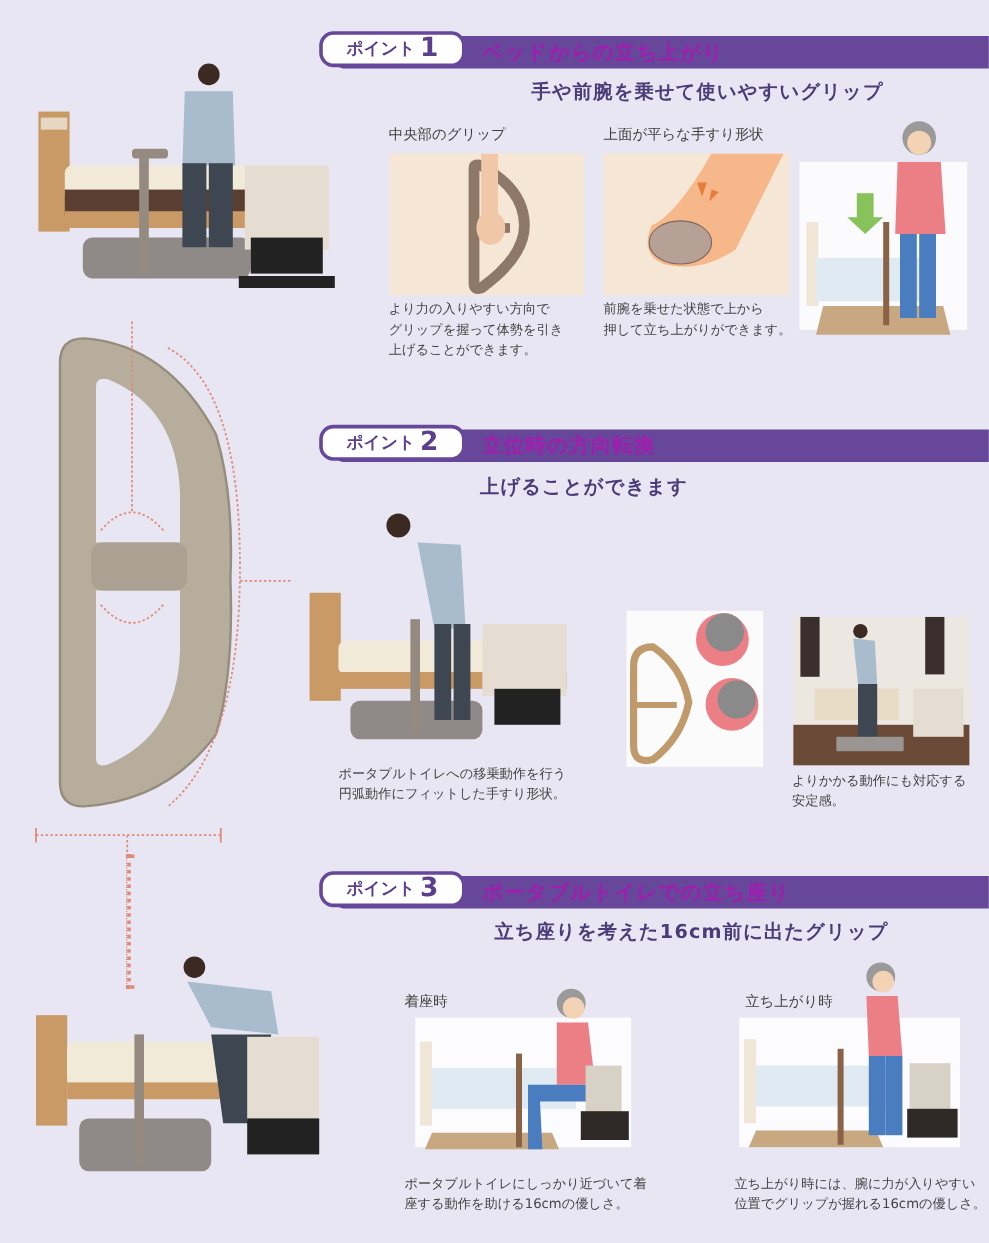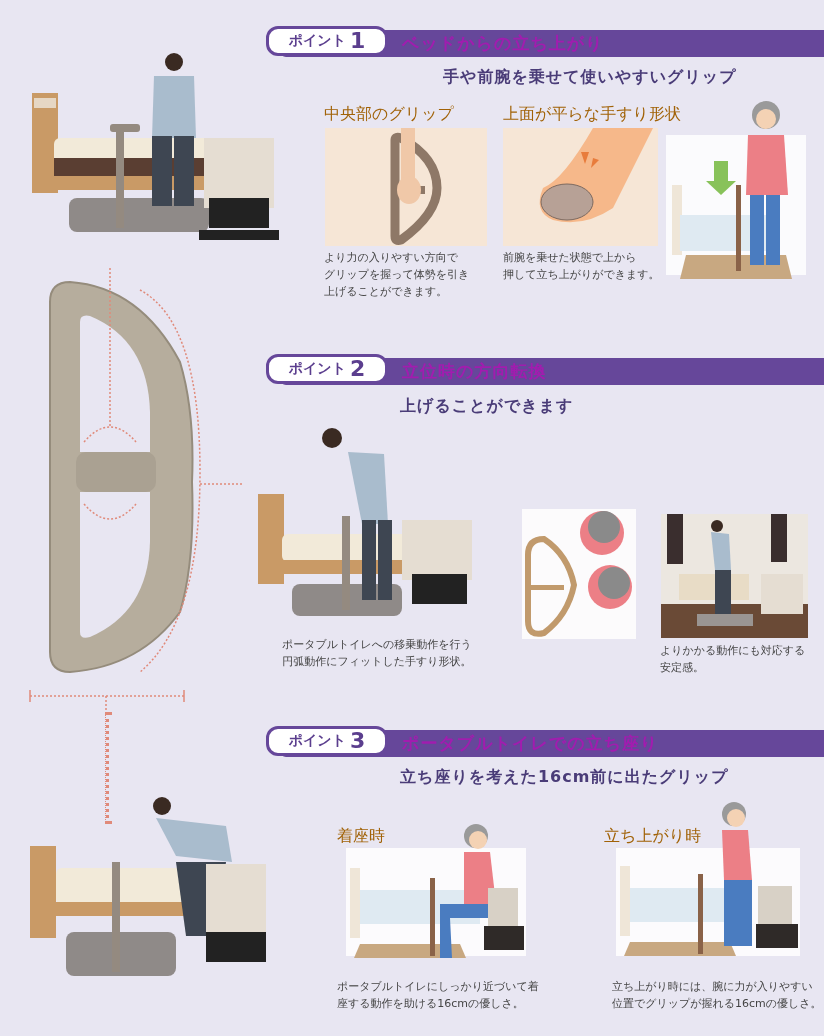--- a/index.html
+++ b/index.html
@@ -7,21 +7,21 @@
        font-family:"DejaVu Sans","Liberation Sans",sans-serif;color:#3a3a3a;}
   
   .hdr{position:absolute;left:266px;width:634px;height:34px;text-decoration:underline;}
   .hdr .bar{position:absolute;left:14px;right:0;top:4px;height:27px;background:#66479a;border-radius:6px;}
   .hdr .pill{position:absolute;left:0;top:0;width:122px;height:30px;background:#fff;border:3px solid #66479a;
              border-radius:12px;box-sizing:border-box;display:flex;align-items:center;justify-content:center;gap:4px;}
   .hdr .pill .pt{color:#5b3e8e;font-weight:bold;font-size:14px;}
   .hdr .pill .num{color:#5b3e8e;font-weight:bold;font-size:22px;line-height:22px;}
   .hdr .title{position:absolute;left:136px;top:6px;color:#a21caf;font-weight:bold;font-size:17px;letter-spacing:1px;}
   .sub{position:absolute;color:#4a3c78;font-size:16px;font-weight:bold;letter-spacing:1px;}
-  .label{position:absolute;font-size:16px;color:#a16207;}
+  .label{position:absolute;font-size:12px;color:#404040;}
   .cap{position:absolute;font-size:11px;line-height:17px;color:#444;}
   .panel{position:absolute;background:#f6e6d6;}
   .photo{position:absolute;}
   .dots{position:absolute;border-color:#e08a7a;border-style:dotted;}
 </style>
 </head>
 <body>
 
 <div class="hdr" style="top:26px;">
   <div class="bar"></div>
@@ -168,21 +168,21 @@
 </div>
 
 <div class="hdr" style="top:726px;">
   <div class="bar"></div>
   <div class="pill">
     <span class="pt">ポイント</span>
     <span class="num">3</span>
   </div>
   <div class="title">ポータブルトイレでの立ち座り</div>
 </div>
-<div class="sub" style="left:400px;top:767px;">立ち座りを考えた16cm前に出たグリップ</div>
+<div class="sub" style="left:412px;top:767px;">立ち座りを考えた16cm前に出たグリップ</div>
 
 <svg class="photo" style="left:26px;top:796px;" width="255" height="190">
   <rect x="4" y="50" width="26" height="92" fill="#c99a66"></rect>
   <rect x="30" y="72" width="170" height="36" rx="6" fill="#f2ead9"></rect>
   <rect x="30" y="106" width="200" height="14" fill="#c99a66"></rect>
   <rect x="40" y="136" width="110" height="44" rx="8" fill="#8f8a88"></rect>
   <rect x="86" y="66" width="8" height="110" fill="#948a80"></rect>
   <circle cx="136" cy="10" r="9" fill="#3a2a22"></circle>
   <path d="M130 22 L200 30 L206 66 L150 60 Z" fill="#a9bccd"></path>
   <path d="M150 66 L200 66 L190 140 L160 140 Z" fill="#3e4652"></path>
@@ -202,21 +202,21 @@
   <path d="M124 34 L150 34 L156 86 L124 86 Z" fill="#ec7f86"></path>
   <path d="M100 86 L156 86 L150 100 L110 100 L112 140 L100 140 Z" fill="#4a7cc0"></path>
   <rect x="148" y="70" width="30" height="40" fill="#d8d1c6"></rect>
   <rect x="144" y="108" width="40" height="24" fill="#2f2a28"></rect>
 </svg>
 <div class="cap" style="left:337px;top:978px;">
   <div>ポータブルトイレにしっかり近づいて着</div>
   <div>座する動作を助ける16cmの優しさ。</div>
 </div>
 
-<div class="label" style="left:604px;top:826px;">立ち上がり時</div>
+<div class="label" style="left:621px;top:826px;">立ち上がり時</div>
 <svg class="photo" style="left:610px;top:800px;" width="195" height="158">
   <rect x="6" y="48" width="184" height="108" fill="#fcfbfd"></rect>
   <rect x="10" y="66" width="10" height="70" fill="#efe6d8"></rect>
   <rect x="20" y="88" width="120" height="34" fill="#dfeaf2"></rect>
   <path d="M20 142 L120 142 L126 156 L14 156 Z" fill="#c8a881"></path>
   <rect x="88" y="74" width="5" height="80" fill="#8a6248"></rect>
   <circle cx="124" cy="14" r="12" fill="#9a9a9a"></circle>
   <circle cx="126" cy="18" r="9" fill="#f4d2b4"></circle>
   <path d="M112 30 L138 30 L142 80 L114 80 Z" fill="#ec7f86"></path>
   <rect x="114" y="80" width="14" height="66" fill="#4a7cc0"></rect>

